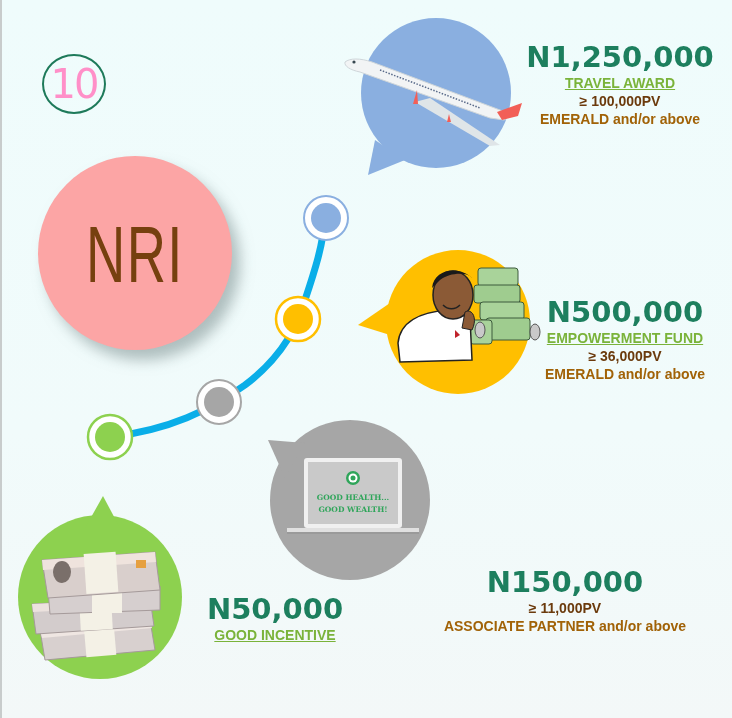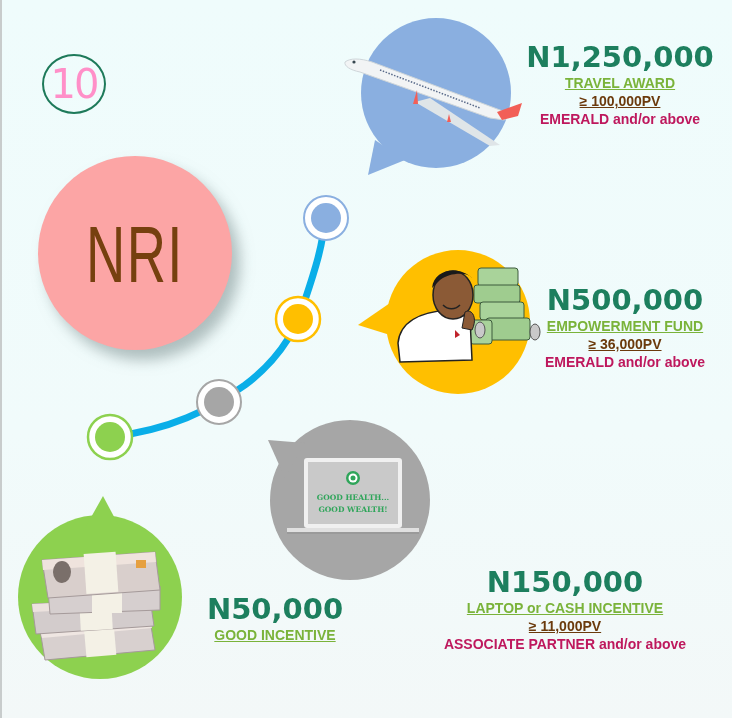--- a/index.html
+++ b/index.html
@@ -28,22 +28,22 @@
   .nri-text {
     color: #76400f; font-family: "Liberation Sans", sans-serif; font-size: 80px;
     transform: scaleX(0.68); letter-spacing: 2px; margin-top: 4px;
   }
 
   svg.overlay { position: absolute; left: 0; top: 0; }
 
   .award { position: absolute; text-align: center; font-weight: bold; }
   .award .amount { color: #1d7f5e; font-size: 29px; font-family: "DejaVu Sans", sans-serif; font-weight: bold; letter-spacing: 0px; line-height: 34px; }
   .award .title { color: #7ab33a; font-size: 14px; line-height: 18px; text-decoration: underline; }
-  .award .pv { color: #6b3a0c; font-size: 14px; line-height: 18px; text-decoration: underline; }
-  .award .rank { color: #be185d; font-size: 14px; line-height: 18px; }
+  .award .pv { color: #6b3a0c; font-size: 14px; line-height: 18px; }
+  .award .rank { color: #a16207; font-size: 14px; line-height: 18px; }
 </style>
 </head>
 <body>
 
 <div class="page"></div>
 <div class="left-edge"></div>
 
 <div class="badge">
   <span>10</span>
 </div>
@@ -159,30 +159,29 @@
   </g>
 </svg>
 
 <div class="award" style="left:520px; top:40px; width:200px;">
   <div class="amount">N1,250,000</div>
   <div class="title">TRAVEL AWARD</div>
   <div class="pv">≥ 100,000PV</div>
   <div class="rank">EMERALD and/or above</div>
 </div>
 
-<div class="award" style="left:530px; top:283px; width:190px;">
+<div class="award" style="left:530px; top:295px; width:190px;">
   <div class="amount">N500,000</div>
   <div class="title">EMPOWERMENT FUND</div>
   <div class="pv">≥ 36,000PV</div>
   <div class="rank">EMERALD and/or above</div>
 </div>
 
 <div class="award" style="left:420px; top:520px; width:290px;margin-top:45px;">
   <div class="amount">N150,000</div>
-  <div class="title">LAPTOP or CASH INCENTIVE</div>
   <div class="pv">≥ 11,000PV</div>
   <div class="rank">ASSOCIATE PARTNER and/or above</div>
 </div>
 
 <div class="award" style="left:170px; top:592px; width:210px;">
   <div class="amount">N50,000</div>
   <div class="title">GOOD INCENTIVE</div>
 </div>
 
 </body></html>

